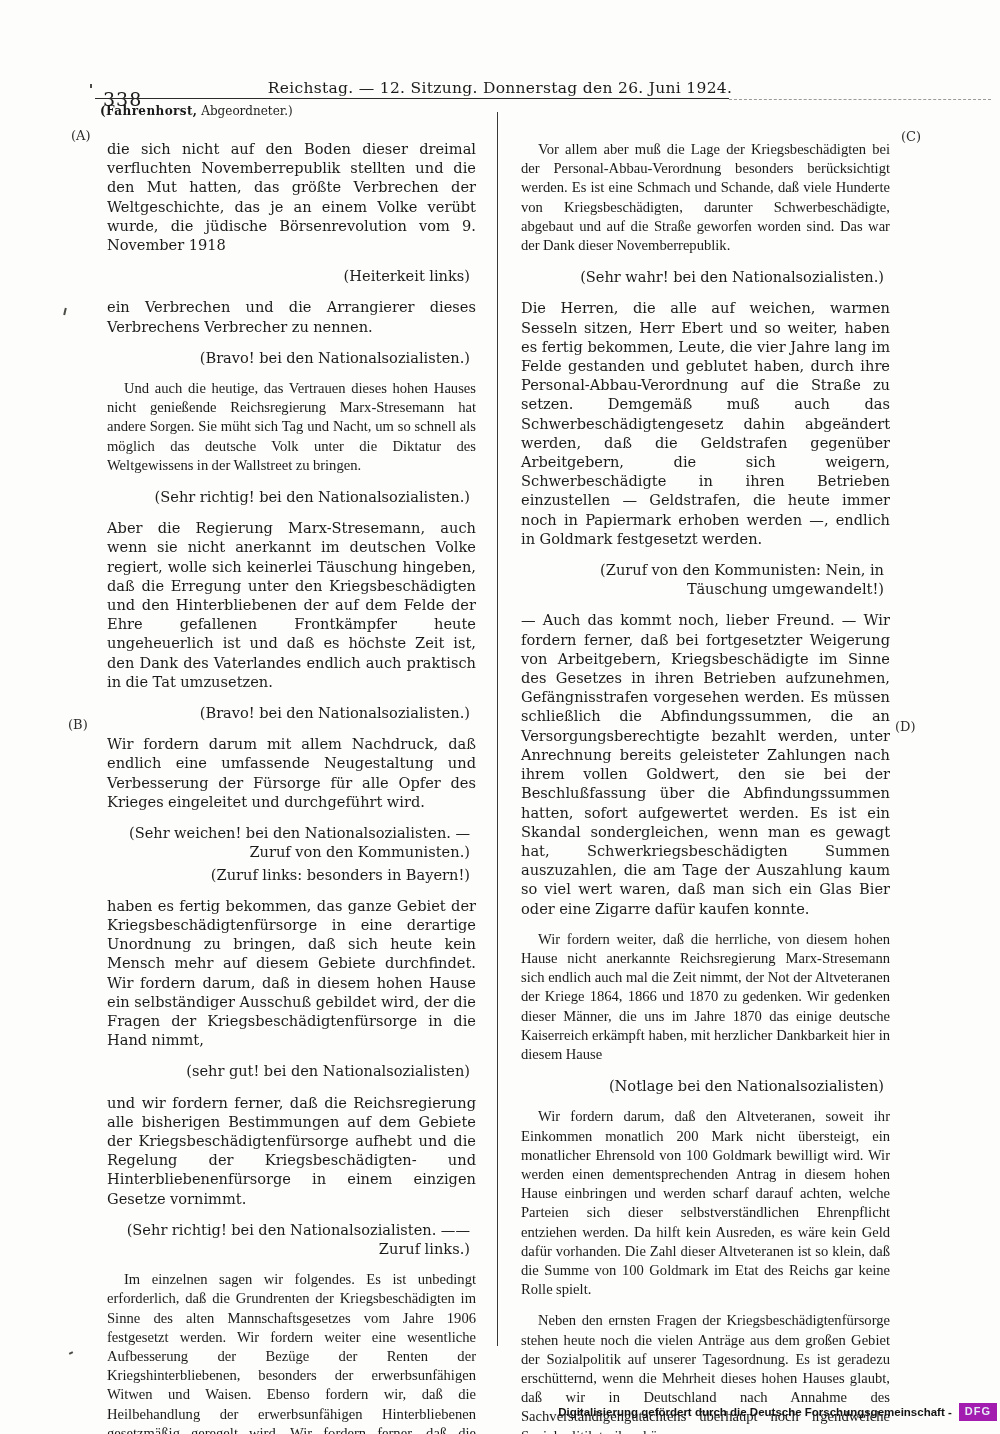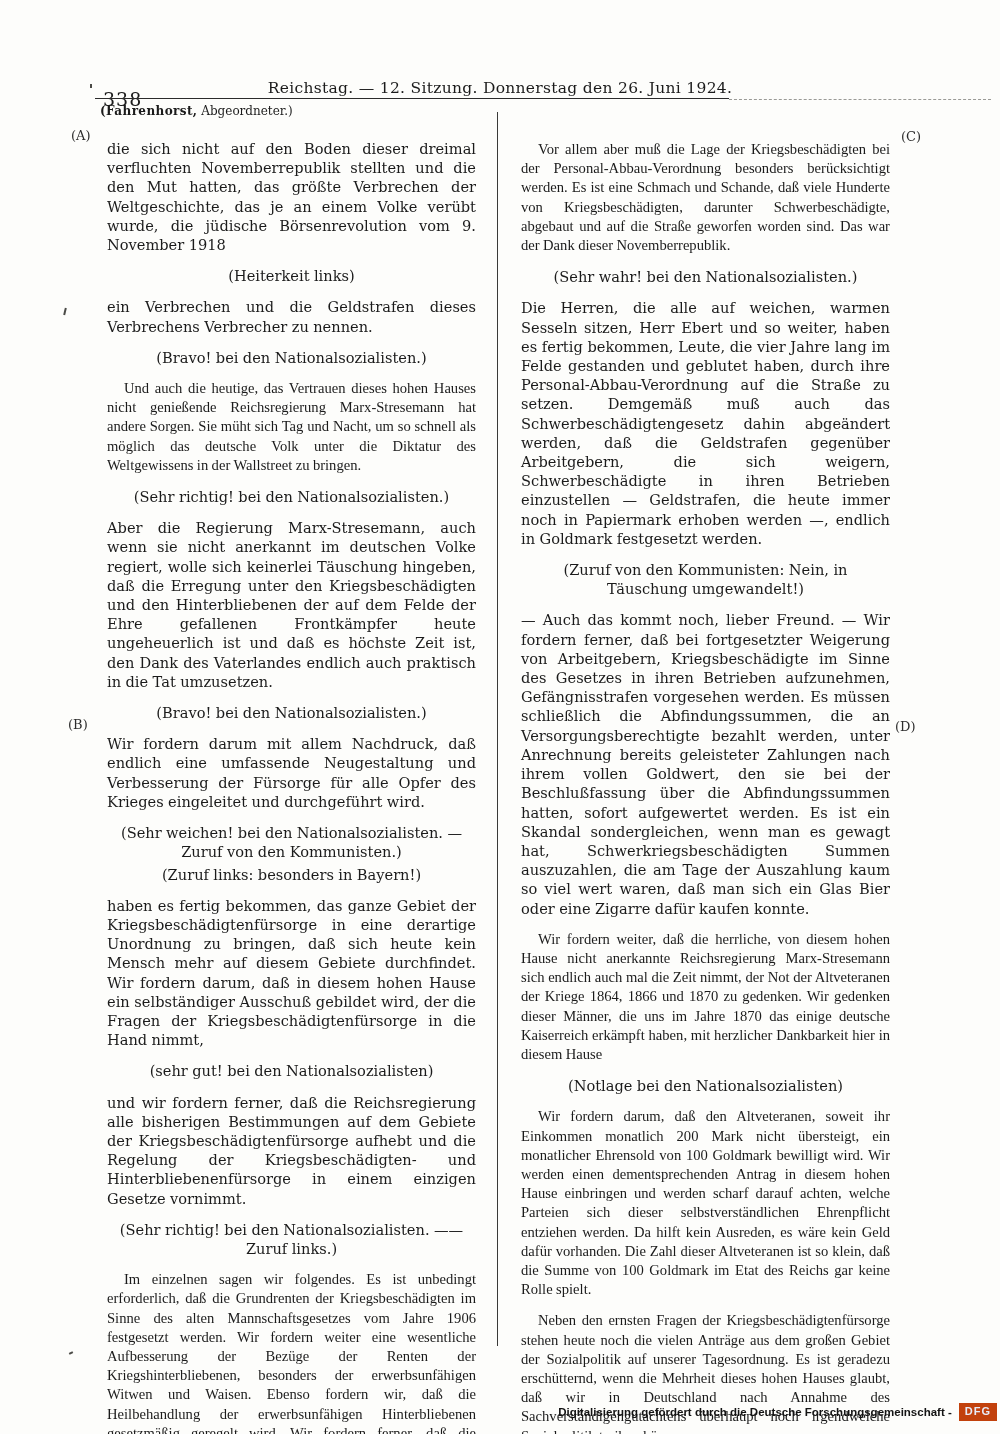--- a/index.html
+++ b/index.html
@@ -36,21 +36,21 @@
     position:absolute; top:127px; width:393px;
     font-size:14.6px; line-height:19.2px;
     text-align:justify; hyphens:auto; -webkit-hyphens:auto;
     word-spacing:-0.2px;
   }
   .col-left  { left:95px; }
   .col-right { left:509px; top:128px; }
   .column p { margin:12px; }
   .column p.indent { text-indent:17px;font-family:Liberation Serif, serif; }
   .column p.stage {
-    text-align:center; text-indent:0; margin:3px 18px;
+    text-align:right; text-indent:0; margin:3px 18px;
   }
   .divider {
     position:absolute; left:497px; top:112px; width:1.4px; height:1234px;
     background:#3a3a38;
   }
   
   .margin-letter {
     position:absolute; font-size:13px; color:#2c2c2c;
   }
   .ml-a { left:71px;  top:128px; }
@@ -63,21 +63,21 @@
   .ink-2 { left:69px; top:1352px; width:4px; height:2px; transform:rotate(-25deg); }
   .ink-3 { left:90px; top:84px;   width:2px; height:4px; }
   
   .footer {
     position:absolute; top:1401px; right:3px; height:22px;
     display:flex; align-items:center; gap:7px;
     font-family:"Liberation Sans","DejaVu Sans",sans-serif;
   }
   .footer-text { font-size:11.5px; font-weight:bold; color:#141414; }
   .dfg-logo {
-    background:#c2410c; color:#e8ecf8;
+    background:#a21caf; color:#e8ecf8;
     font-size:11px; font-weight:bold; letter-spacing:1px;
     padding:2px 6px 3px 6px; line-height:13px;
   }
 </style>
 </head>
 <body>
 
 <div class="page">
 
   <div class="page-number">338</div>
@@ -90,21 +90,21 @@
   </div>
 
   <span class="margin-letter ml-a">(A)</span>
   <span class="margin-letter ml-b">(B)</span>
   <span class="margin-letter ml-c">(C)</span>
   <span class="margin-letter ml-d">(D)</span>
 
   <div class="column col-left">
       <p class="">die sich nicht auf den Boden dieser dreimal verfluchten Novemberrepublik stellten und die den Mut hatten, das größte Verbrechen der Weltgeschichte, das je an einem Volke verübt wurde, die jüdische Börsenrevolution vom 9. November 1918</p>
       <p class="stage">(Heiterkeit links)</p>
-      <p class="">ein Verbrechen und die Geldstrafen dieses Verbrechens Verbrecher zu nennen.</p>
+      <p class="">ein Verbrechen und die Arrangierer dieses Verbrechens Verbrecher zu nennen.</p>
       <p class="stage">(Bravo! bei den Nationalsozialisten.)</p>
       <p class="indent">Und auch die heutige, das Vertrauen dieses hohen Hauses nicht genießende Reichsregierung Marx-Stresemann hat andere Sorgen. Sie müht sich Tag und Nacht, um so schnell als möglich das deutsche Volk unter die Diktatur des Weltgewissens in der Wallstreet zu bringen.</p>
       <p class="stage">(Sehr richtig! bei den Nationalsozialisten.)</p>
       <p class="">Aber die Regierung Marx-Stresemann, auch wenn sie nicht anerkannt im deutschen Volke regiert, wolle sich keinerlei Täuschung hingeben, daß die Erregung unter den Kriegsbeschädigten und den Hinterbliebenen der auf dem Felde der Ehre gefallenen Frontkämpfer heute ungeheuerlich ist und daß es höchste Zeit ist, den Dank des Vaterlandes endlich auch praktisch in die Tat umzusetzen.</p>
       <p class="stage">(Bravo! bei den Nationalsozialisten.)</p>
       <p class="">Wir fordern darum mit allem Nachdruck, daß endlich eine umfassende Neugestaltung und Verbesserung der Fürsorge für alle Opfer des Krieges eingeleitet und durchgeführt wird.</p>
       <p class="stage">(Sehr weichen! bei den Nationalsozialisten. — Zuruf von den Kommunisten.)</p>
       <p class="stage">(Zuruf links: besonders in Bayern!)</p>
       <p class="">haben es fertig bekommen, das ganze Gebiet der Kriegsbeschädigtenfürsorge in eine derartige Unordnung zu bringen, daß sich heute kein Mensch mehr auf diesem Gebiete durchfindet. Wir fordern darum, daß in diesem hohen Hause ein selbständiger Ausschuß gebildet wird, der die Fragen der Kriegsbeschädigtenfürsorge in die Hand nimmt,</p>
       <p class="stage">(sehr gut! bei den Nationalsozialisten)</p>

